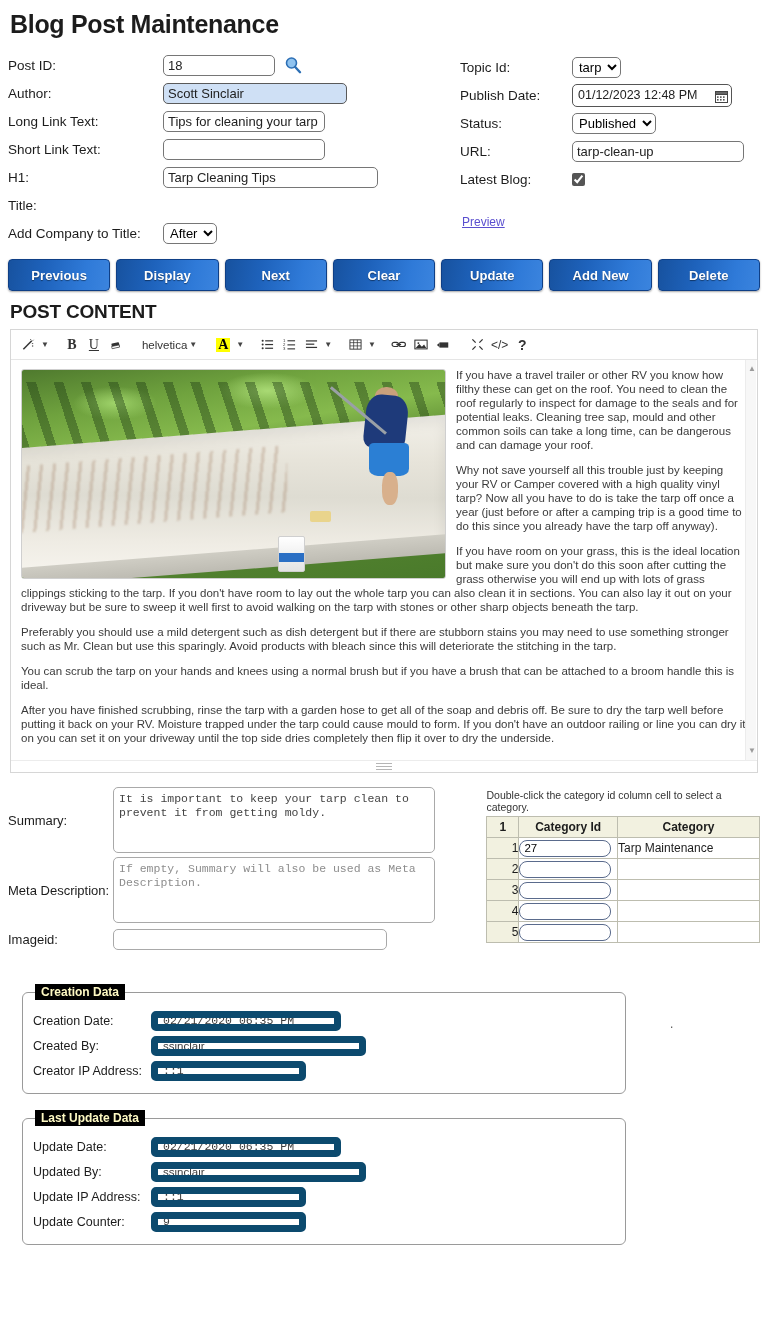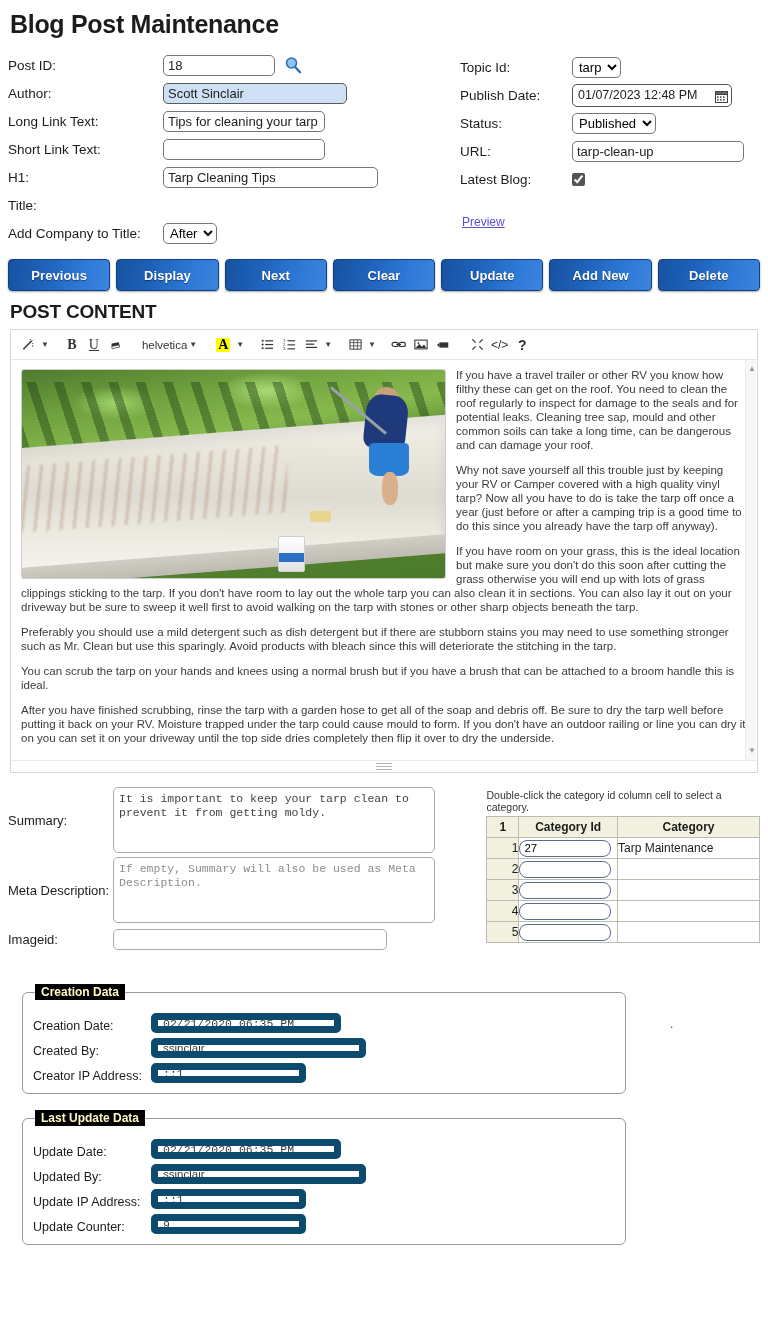--- a/index.html
+++ b/index.html
@@ -343,21 +343,21 @@
     padding: 8px 10px 10px 10px;
   }
   fieldset.box legend {
     background: #000;
     color: #fef9c3;
     font-size: 12px;
     font-weight: bold;
     padding: 1px 6px;
     margin-left: 2px;
   }
-  .fs-row { display: flex; align-items: flex-end; height: 25px; }
+  .fs-row { display: flex; align-items: center; height: 25px; }
   .fs-row .flabel { width: 118px; font-size: 12.5px; }
   input.mono {
     font-family: "Liberation Mono", monospace;
     font-size: 11.5px; color: #3b3b3b;
     border: 7px solid #0c4a6e; border-radius: 5px;
     height: 20px; padding: 1px 5px; outline: none; background:#fff;
   }
   input.mono.d1 { width: 190px; }
   input.mono.d2 { width: 215px; font-family: "Liberation Sans", sans-serif; }
   input.mono.d3 { width: 155px; }
@@ -423,21 +423,21 @@
       <div class="frow">
         <span class="flabel">Topic Id:</span>
         <select class="sel-ctl">
           <option>tarp</option>
         </select>
       </div>
 
       <div class="frow">
         <span class="flabel">Publish Date:</span>
         <div class="datewrap">
-          <span class="dval">01/07/2023 12:48 PM</span>
+          <span class="dval">01/12/2023 12:48 PM</span>
           <span class="cal-icon">
             <svg viewBox="0 0 13 13" width="13" height="13">
               <rect x="0.5" y="1.5" width="12" height="11" fill="#fff" stroke="#444"></rect>
               <rect x="0.5" y="1.5" width="12" height="3" fill="#666" stroke="#444"></rect>
               <rect x="2" y="6.3" width="1.6" height="1.6" fill="#555"></rect>
               <rect x="5" y="6.3" width="1.6" height="1.6" fill="#555"></rect>
               <rect x="8" y="6.3" width="1.6" height="1.6" fill="#555"></rect>
               <rect x="2" y="9" width="1.6" height="1.6" fill="#555"></rect>
               <rect x="5" y="9" width="1.6" height="1.6" fill="#555"></rect>
               <rect x="8" y="9" width="1.6" height="1.6" fill="#555"></rect>

